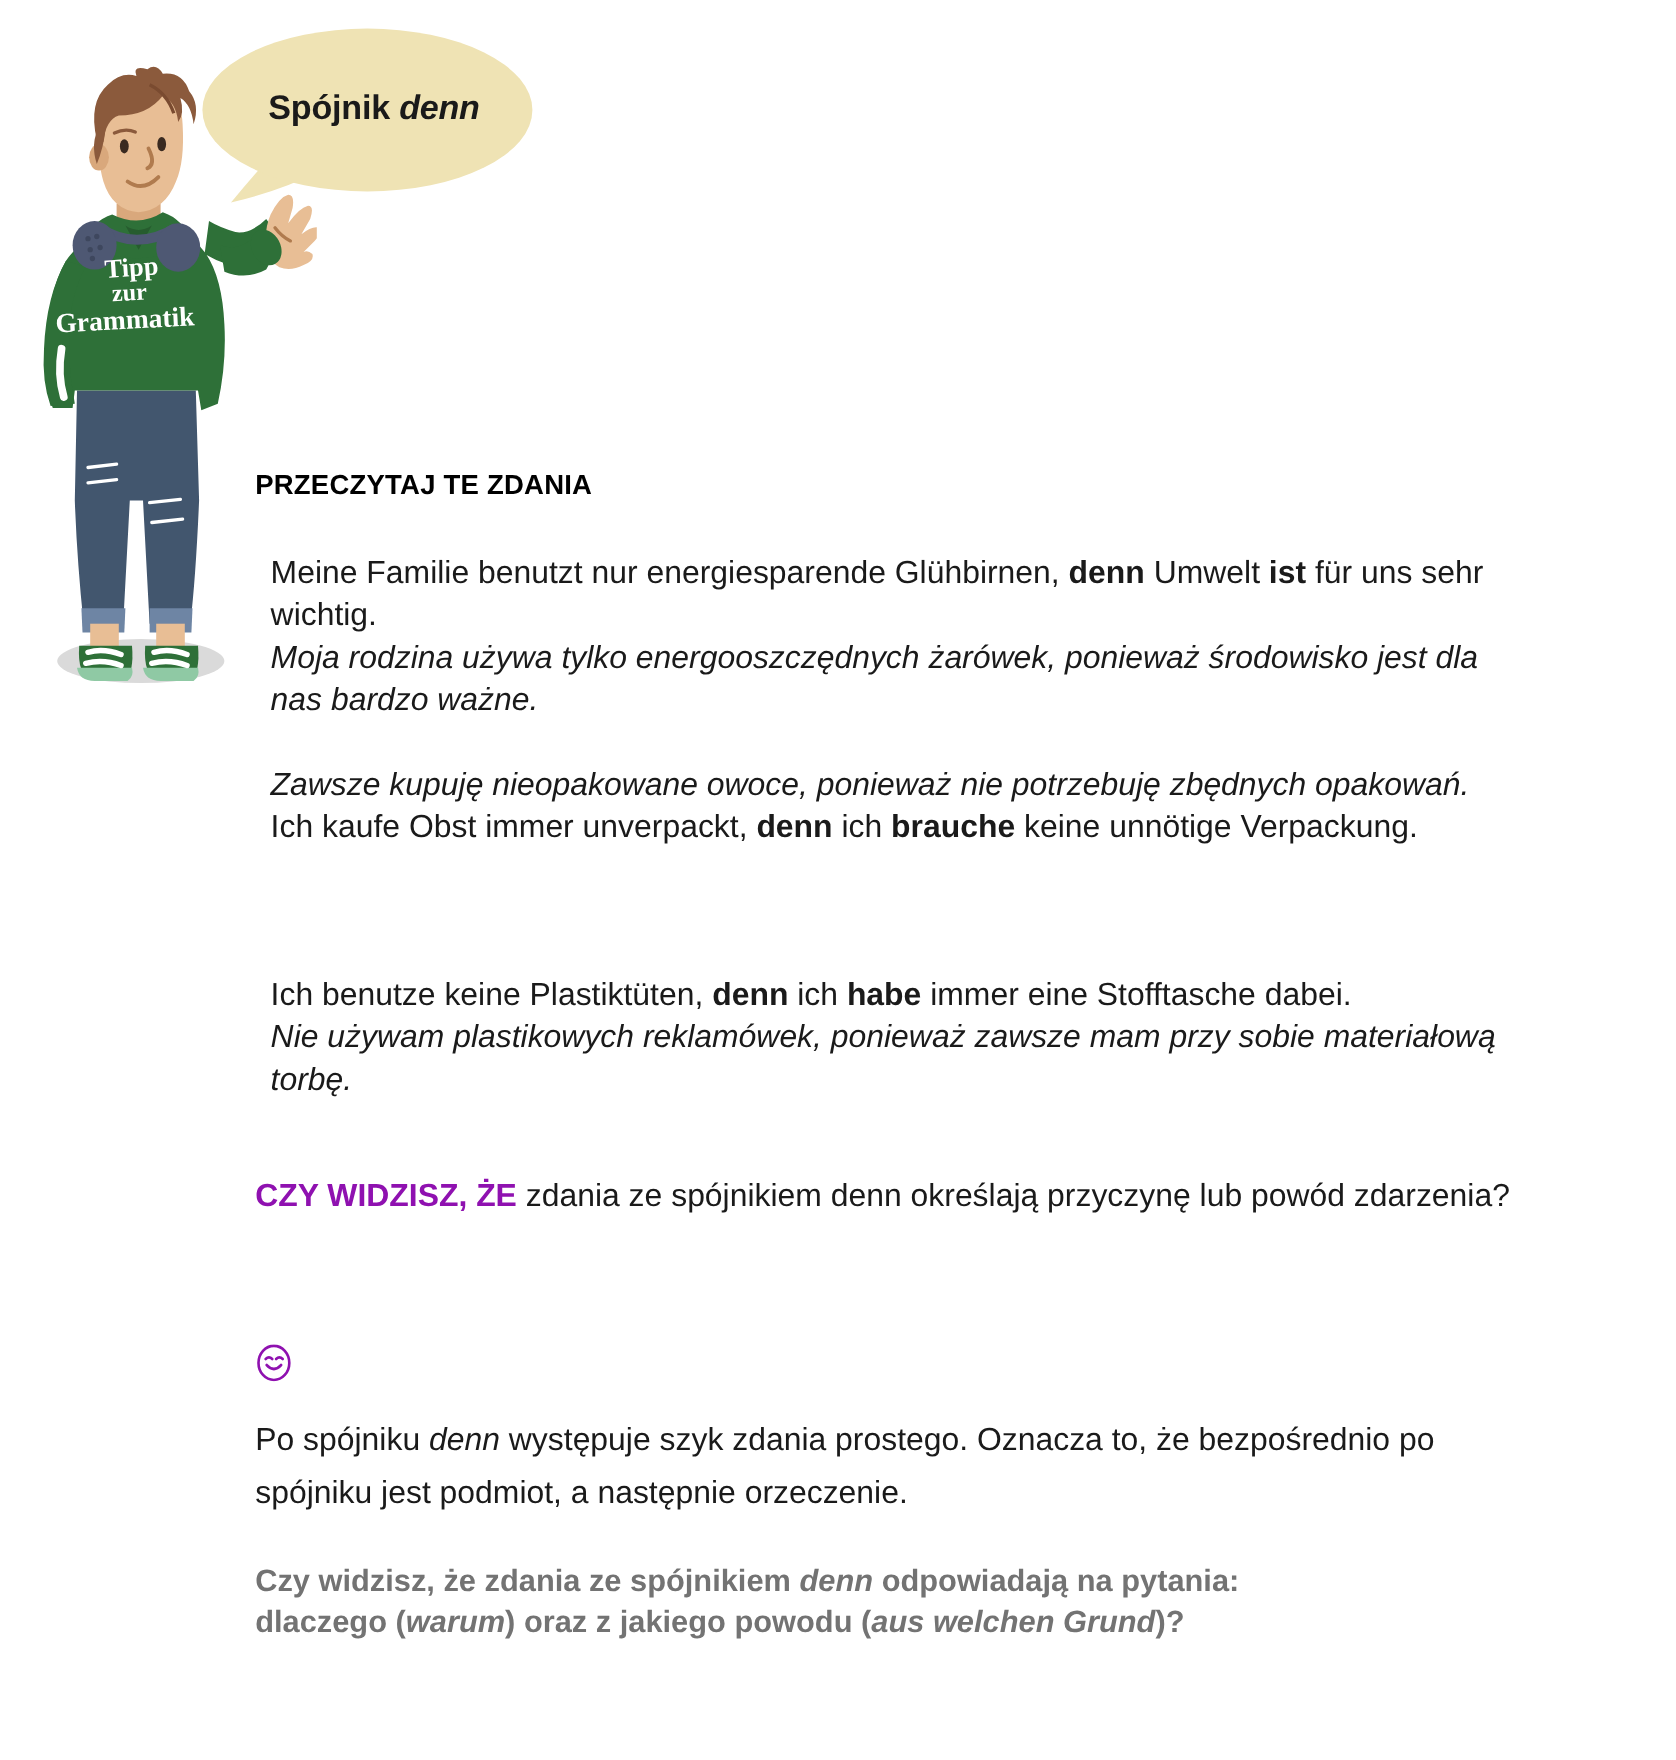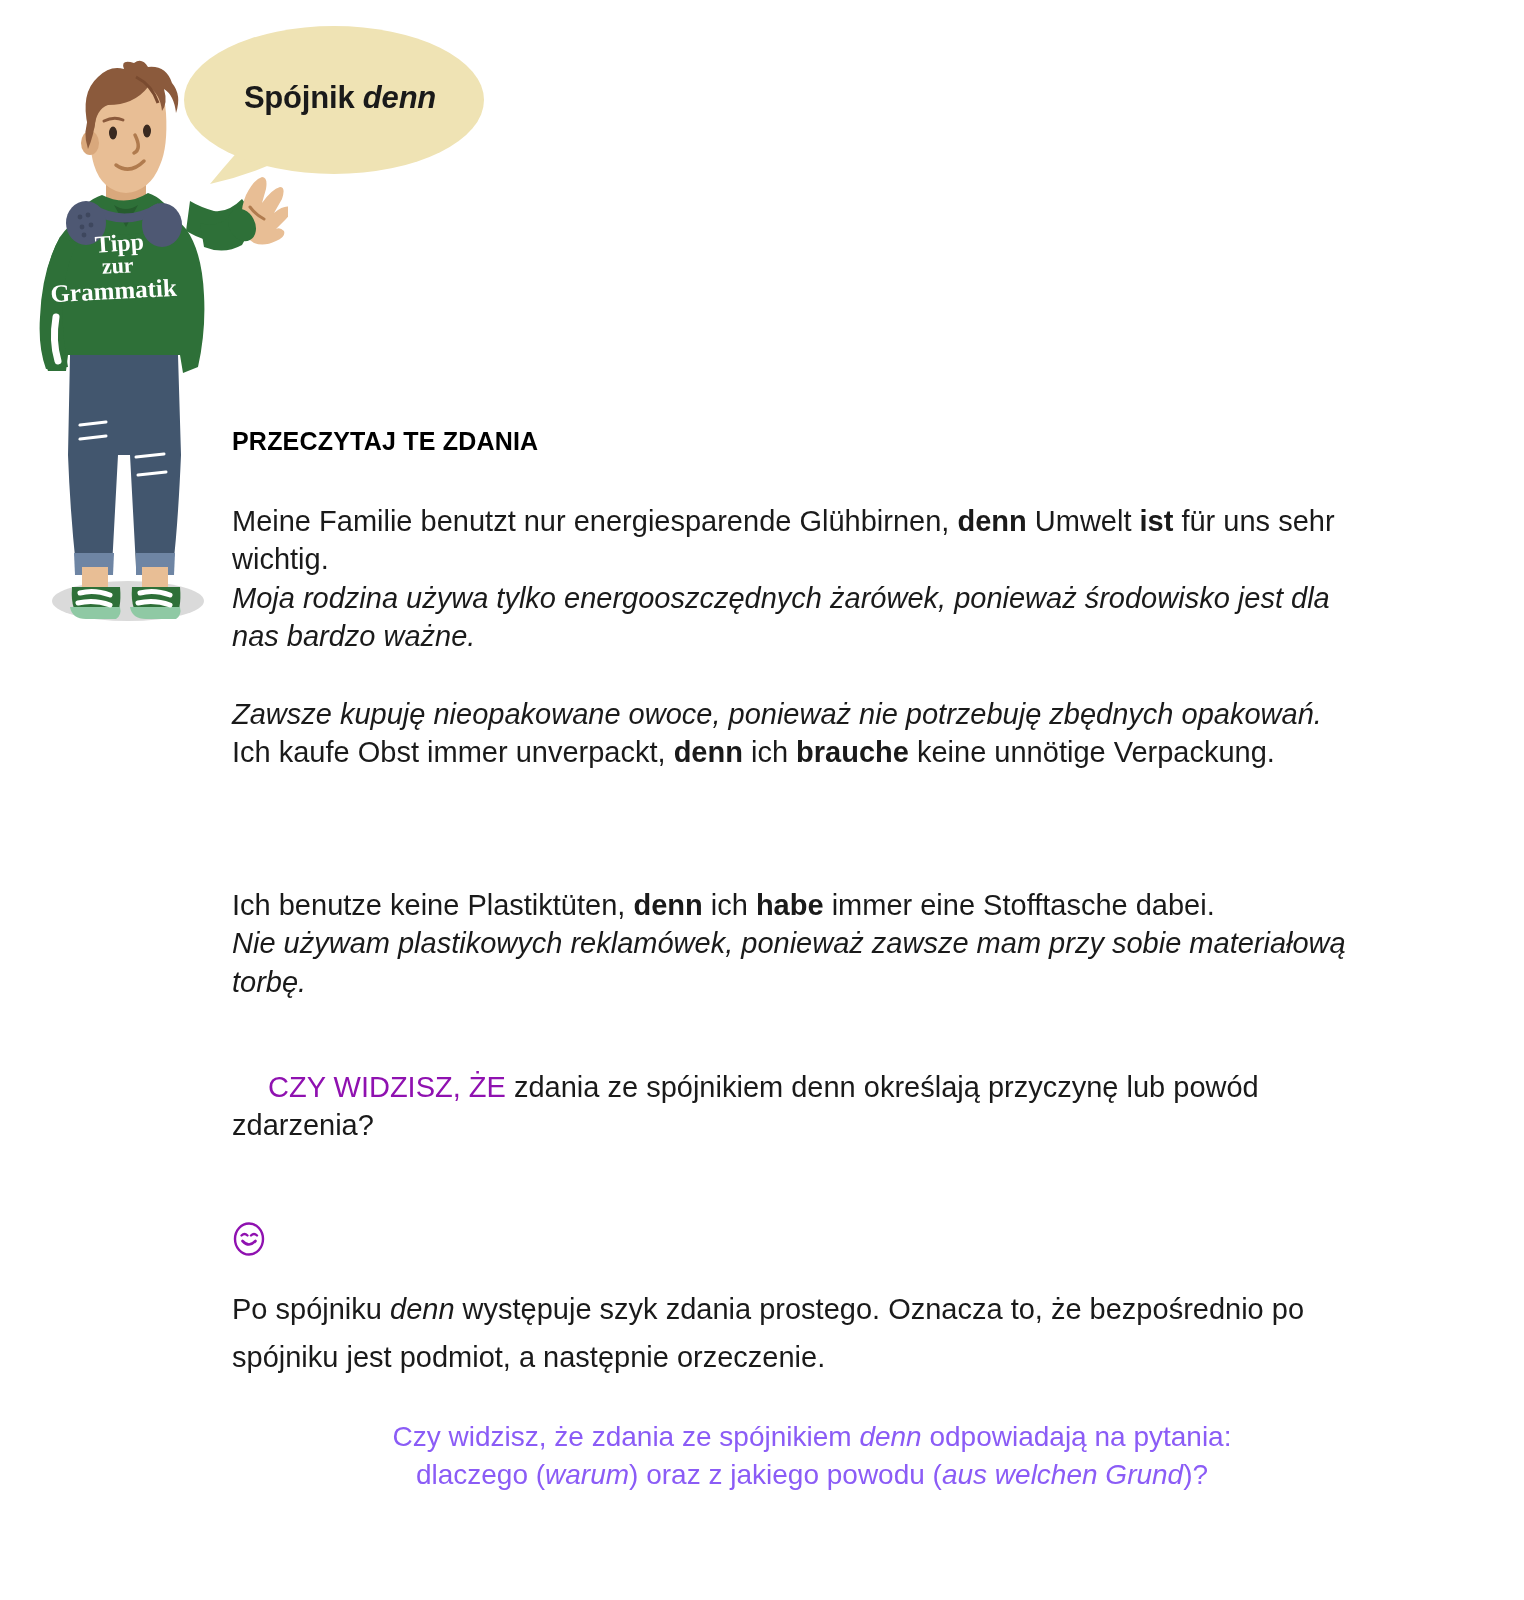--- a/index.html
+++ b/index.html
@@ -75,36 +75,35 @@
   }
   .body-text b { font-weight: bold; }
   .body-text i { font-style: italic; }
 
   .pl-translation {
     font-style: italic;
   }
 
   #block-read-heading { position: absolute; left: 0; top: 428px; }
 
-  .example-block { position: absolute; left: 0; width: 1135px; }
+  .example-block { position: absolute; left: 14px; width: 1135px; }
   #example-1 { top: 502px; }
   #example-2 { top: 695px; }
   #example-3 { top: 886px; }
 
   #block-see-question {
     position: absolute;
     left: 0;
     top: 1068px;
     width: 1160px;
   }
   #block-see-question .lead {
     color: #8F11B0;
-    font-weight: normal;
-    font-stretch: condensed;
-    margin-left: 36px;
+    font-weight: bold;
+    font-stretch: condensed;
   }
 
   #block-remember-heading {
     position: absolute;
     left: 0;
     top: 1222px;
     display: flex;
     align-items: center;
     gap: 12px;
   }
@@ -116,23 +115,22 @@
     top: 1286px;
     width: 1165px;
     line-height: 1.65;
   }
 
   #block-bottom-note {
     position: absolute;
     left: 0;
     top: 1418px;
     width: 1160px;
-    text-align: center;
-    color: #8b5cf6;
-    font-weight: normal;
+    color: #737373;
+    font-weight: bold;
     font-size: 28px;
     font-stretch: condensed;
     line-height: 1.35;
   }
   #block-bottom-note i { font-style: italic; }
 </style>
 </head>
 <body>
 
 <svg id="mascot-illustration" viewBox="0 0 270 580">

